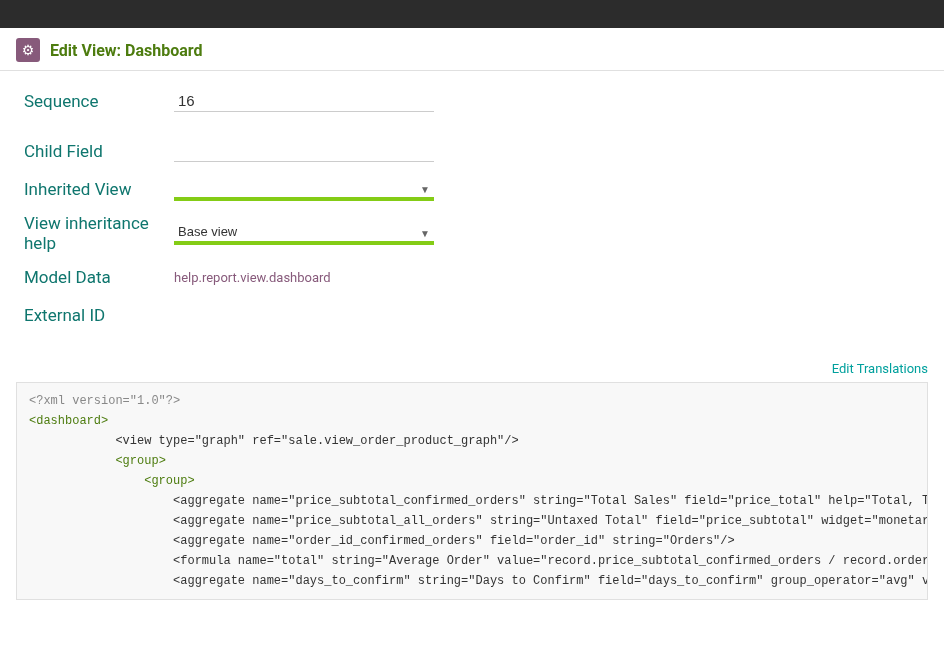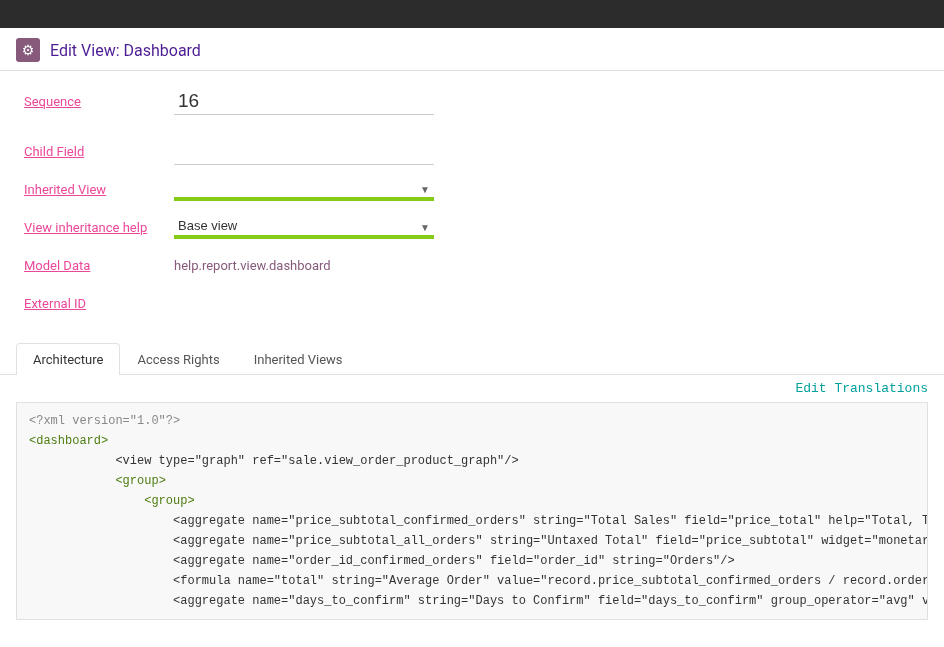--- a/index.html
+++ b/index.html
@@ -43,56 +43,55 @@
       display: flex;
       align-items: center;
       justify-content: center;
       color: white;
       font-size: 14px;
       flex-shrink: 0;
     }
 
     .page-title {
       font-size: 16px;
-      font-weight: 400;
-      color: #4c1d95;
+      font-weight: 700;
+      color: #4d7c0f;
     }
 
     
     .form-area {
       padding: 16px 24px;
     }
 
     .form-row {
       display: flex;
       align-items: center;
       margin-bottom: 10px;
       min-height: 28px;
     }
 
     .form-label {
       width: 150px;
       flex-shrink: 0;
-      color: #ec4899;
-      font-size: 13px;
-      text-decoration: underline;
+      color: #0f766e;
+      font-size: 17px;
     }
 
     .form-value {
       flex: 1;
       color: #333;
       font-size: 13px;
     }
 
     .form-input {
       border: none;
       border-bottom: 1px solid #ccc;
       padding: 2px 4px;
       width: 260px;
-      font-size: 19px;
+      font-size: 15px;
       outline: none;
       color: #333;
     }
 
     .checkbox-wrapper {
       display: flex;
       align-items: center;
     }
 
     .checkbox-checked {
@@ -172,21 +171,20 @@
       display: flex;
       justify-content: flex-end;
       padding: 6px 16px;
     }
 
     .edit-translations-link {
       color: #00a09d;
       font-size: 13px;
       text-decoration: none;
       cursor: pointer;
-      font-family: Liberation Mono, monospace;
     }
 
     .code-container {
       margin: 0 16px;
       border: 1px solid #e0e0e0;
       background: #f8f8f8;
       overflow: hidden;
       font-family: 'Courier New', Courier, monospace;
       font-size: 12px;
       position: relative;
@@ -277,25 +275,20 @@
         <a href="#" class="link-value">help.report.view.dashboard</a>
       </div>
     </div>
 
     <div class="form-row">
       <div class="form-label">External ID</div>
     </div>
 
   </div>
 
-  <div class="tabs-container">
-    <a class="tab active">Architecture</a>
-    <a class="tab">Access Rights</a>
-    <a class="tab">Inherited Views</a>
-  </div>
 
   <div class="code-toolbar">
     <a class="edit-translations-link">Edit Translations</a>
   </div>
 
   <div class="code-container">
     <div class="code-scroll-area" id="code-scroll">
     <div class="code-line"><span class="xml-pi">&lt;?xml version="1.0"?&gt;</span></div>
         <div class="code-line"><span class="xml-tag">&lt;dashboard</span><span class="xml-tag">&gt;</span></div>
         <div class="code-line">            &lt;view type="graph" ref="sale.view_order_product_graph"/&gt;</div>

